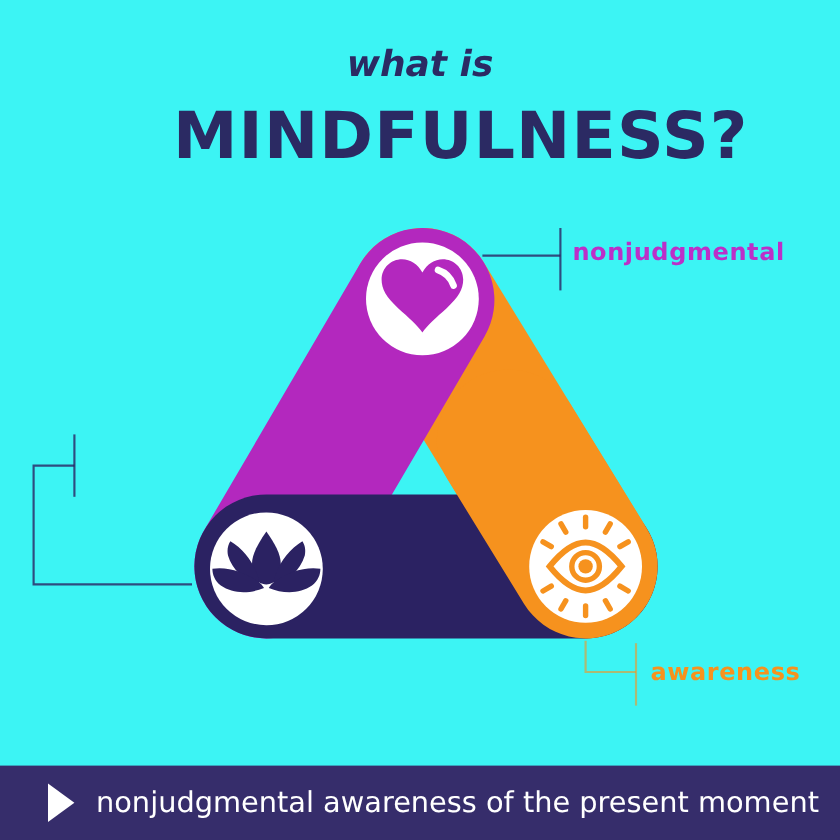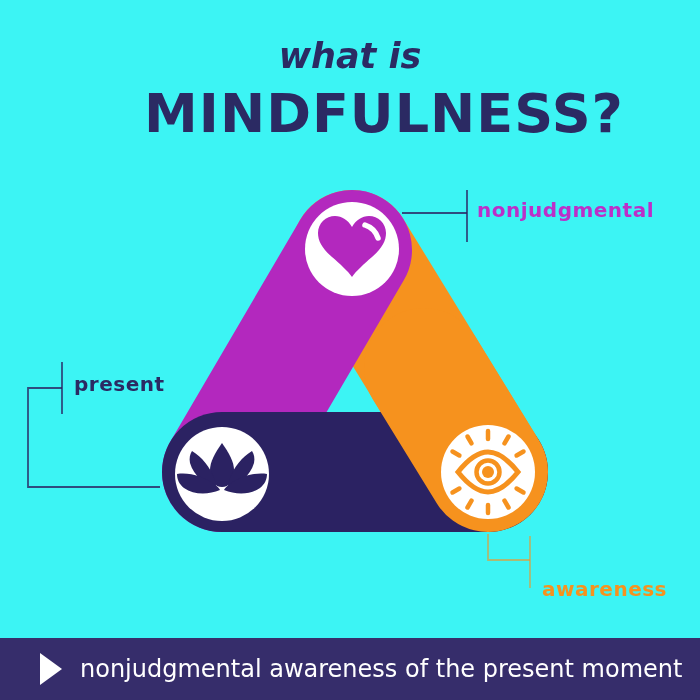--- a/index.html
+++ b/index.html
@@ -3,21 +3,21 @@
 <meta charset="utf-8">
 <style>
   html,body{margin:0;padding:0;}
   #page{
     position:relative;width:700px;height:700px;overflow:hidden;
     background:var(--background);
     font-family:"DejaVu Sans", sans-serif;
   }
   .title-eyebrow{
     position:absolute;top:36px;left:0;width:100%;text-align:center;
-    font-size:35px;font-style:italic;font-weight:600;color:var(--navy_text);
+    font-size:30px;font-style:italic;font-weight:600;color:var(--navy_text);
   }
   .title-main{
     position:absolute;top:82px;left:0;width:100%;text-align:center;
     font-size:54px;font-weight:bold;letter-spacing:1px;color:var(--navy_text);
     white-space:nowrap;
     padding-left:34px;
   }
   #figure-svg{position:absolute;top:0;left:0;}
   .bar-magenta{stroke:var(--magenta);}
   .bar-orange{stroke:var(--orange);}
@@ -28,21 +28,21 @@
   .fill-navy{fill:var(--navy_bar);}
   .stroke-orange{stroke:var(--orange);}
   .connector-blue{stroke:var(--connector_blue);stroke-width:1.8;fill:none;opacity:.8;}
   .connector-orange{stroke:var(--orange);stroke-width:1.8;fill:none;opacity:.6;}
   .vertex-label{
     position:absolute;font-weight:800;font-size:20px;white-space:nowrap;
     letter-spacing:.5px;
   }
   .label-nonjudgmental{top:198px;left:477px;color:var(--label_magenta);}
   .label-present{top:372px;left:74px;color:var(--navy_text);}
-  .label-awareness{top:577px;left:542px;color:var(--orange);}
+  .label-awareness{top:548px;left:542px;color:var(--orange);}
   .footer-bar{
     position:absolute;left:0;top:638px;width:700px;height:62px;
     background:var(--footer);display:flex;align-items:center;
   }
   .play-icon{
     width:0;height:0;margin-left:40px;
     border-left:22px solid #ffffff;
     border-top:16px solid transparent;
     border-bottom:16px solid transparent;
   }
@@ -122,21 +122,20 @@
           <line x1="28.6" y1="16.5" x2="35.5" y2="20.5"></line>
           <line x1="0" y1="33" x2="0" y2="41"></line>
           <line x1="-16.5" y1="28.6" x2="-20.5" y2="35.5"></line>
           <line x1="-28.6" y1="16.5" x2="-35.5" y2="20.5"></line>
         </g>
       </g>
     </g>
   </svg>
 
   <div class="vertex-label label-nonjudgmental">nonjudgmental</div>
-  <div class="vertex-label label-present">present</div>
   <div class="vertex-label label-awareness">awareness</div>
 
   <div class="footer-bar">
     <div class="play-icon"></div>
     <div class="footer-text">nonjudgmental awareness of the present moment</div>
   </div>
 
 </div>
 
 </body></html>

